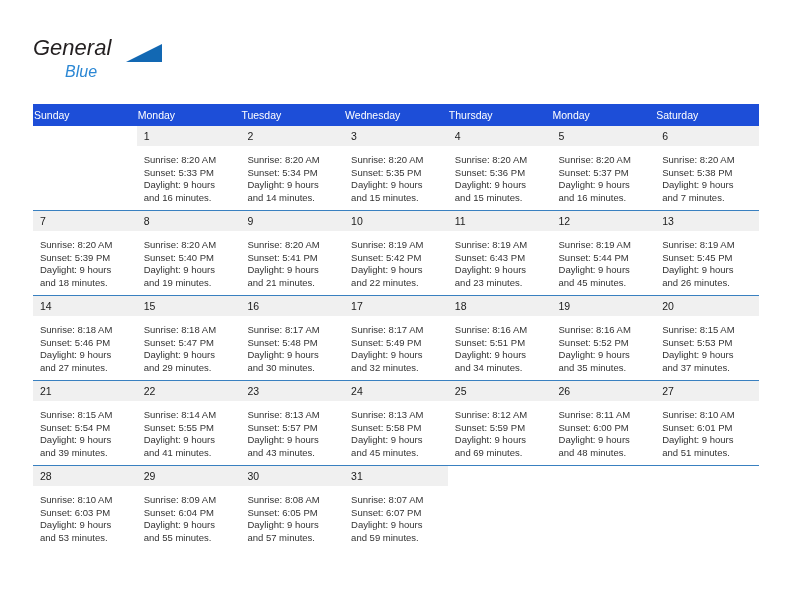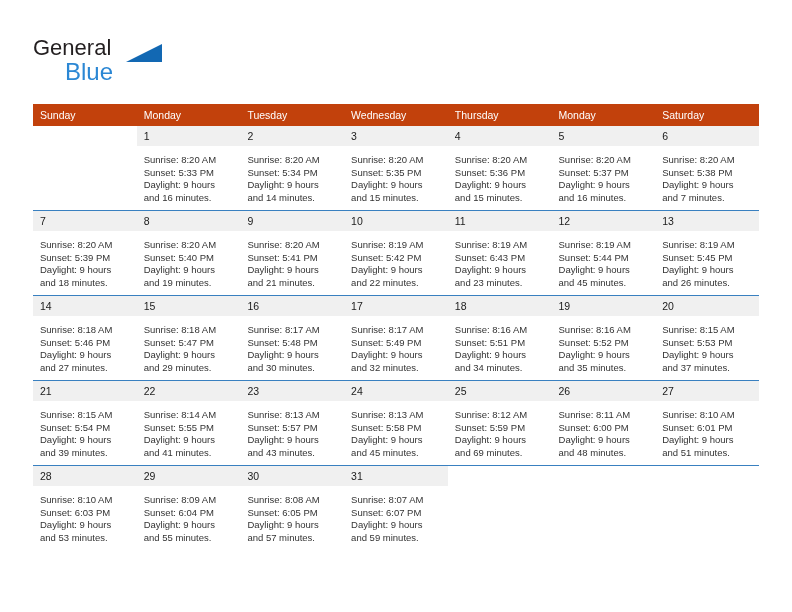--- a/index.html
+++ b/index.html
@@ -28,20 +28,21 @@
     top: 30px;
     width: 726px;
     height: 66px;
   }
   .logo {
     position: absolute;
     left: 0px;
     top: 5px;
     width: 130px;
     height: 56px;
+    font-style: italic;
   }
   .logo-general {
     position: absolute;
     left: 0;
     top: 0;
     font-size: 22px;
     letter-spacing: 0px;
     color: #231f20;
     font-family: "Liberation Sans", sans-serif;
     line-height: 26px;
@@ -53,21 +54,21 @@
     width: 0;
     height: 0;
     border-style: solid;
     border-width: 0 0 18px 36px;
     border-color: transparent transparent #1268b3 transparent;
   }
   .logo-blue {
     position: absolute;
     left: 32px;
     top: 24px;
-    font-size: 24px;
+    font-size: 16px;
     color: #2b87d4;
     font-family: "Liberation Sans", sans-serif;
     line-height: 26px;
   }
   .title-block {
     position: absolute;
     right: 0;
     top: 0;
     text-align: right;
   }
@@ -92,26 +93,26 @@
     position: absolute;
     left: 33px;
     top: 104px;
     width: 726px;
     border-collapse: collapse;
     table-layout: fixed;
   }
   .calendar col { width: 103.71px; }
 
   thead th {
-    background: #c2410c;
+    background: #1d4ed8;
     color: #ffffff;
     font-size: 10.5px;
     font-weight: normal;
     text-align: left;
-    padding: 5px 0 5px 7px;
+    padding: 5px 0 5px 1px;
     height: 12px;
     border: none;
   }
 
   tbody tr.week-row > td {
     vertical-align: top;
     padding: 0;
     border-top: 1px solid #3980c0;
     border-bottom: none;
     height: 84px;

